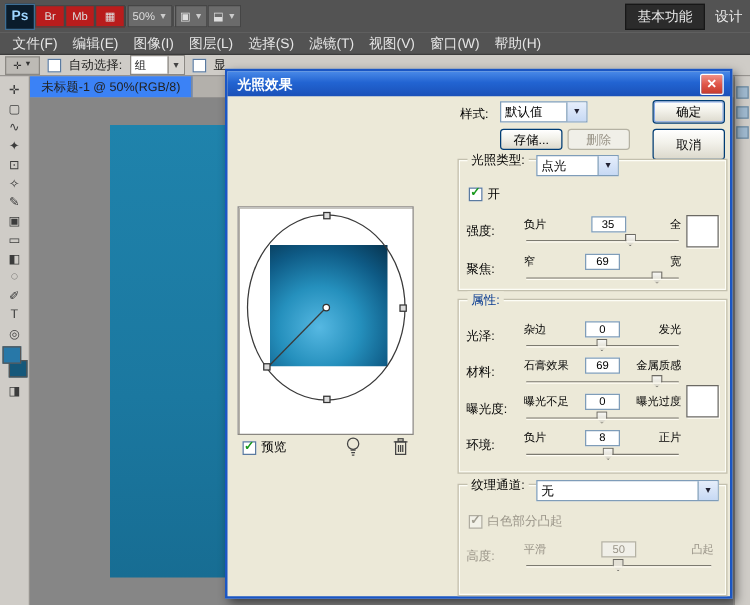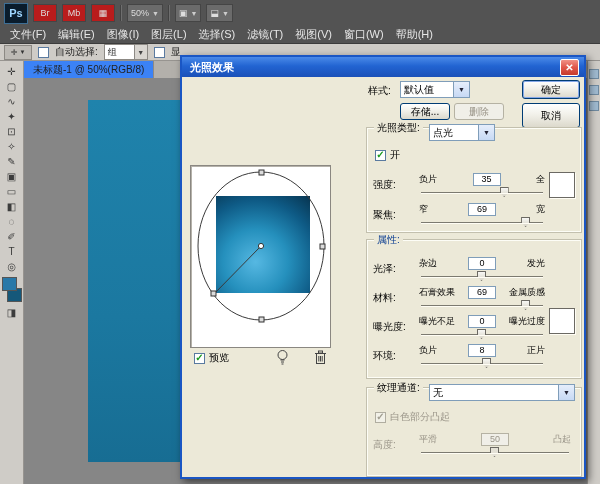--- a/index.html
+++ b/index.html
@@ -1,21 +1,21 @@
 <!DOCTYPE html>
 <html><head>
 <meta charset="utf-8">
 <style>
   html,body{margin:0;padding:0;}
   body{width:600px;height:484px;position:relative;overflow:hidden;
        font-family:"Liberation Sans",sans-serif;background:#868686;font-size:10px;}
 
   
   .topbar{position:absolute;top:0;left:0;width:600px;height:26px;background:#535353;
-          display:flex;align-items:center;gap:5px;padding-left:4px;box-sizing:border-box;}
+          display:flex;align-items:center;padding-left:4px;box-sizing:border-box;}
   .ps-logo{width:22px;height:19px;background:#0a1c2c;color:#9fd6ff;font-weight:bold;font-size:11px;
            display:flex;align-items:center;justify-content:center;border:1px solid #3d6e95;}
   .tb-icon{height:16px;min-width:18px;background:#b91c1c;border:1px solid #454545;color:#ddd;
            font-size:9px;display:flex;align-items:center;justify-content:center;padding:0 2px;}
   .tb-dd{height:16px;background:#6b6b6b;border:1px solid #454545;color:#ddd;font-size:9px;
          display:flex;align-items:center;gap:3px;padding:0 3px;}
   .tb-sep{width:1px;height:16px;background:#424242;border-right:1px solid #6e6e6e;}
   .tb-caret{font-size:7px;color:#ccc;}
   .tb-right{margin-left:auto;display:flex;align-items:center;gap:8px;padding-right:6px;}
   .ws-primary{background:#2b2b2b;border:1px solid #171717;color:#e8e8e8;font-size:11px;padding:2px 9px;}
@@ -138,20 +138,24 @@
     <span class="tb-caret">▼</span>
   </div>
   <div class="tb-sep"></div>
   <div class="tb-dd">
     <span>▣</span>
     <span class="tb-caret">▼</span>
   </div>
   <div class="tb-dd">
     <span>⬓</span>
     <span class="tb-caret">▼</span>
+  </div>
+  <div class="tb-right">
+    <div class="ws-primary">基本功能</div>
+    <div class="ws-secondary">设计</div>
   </div>
 </div>
 
 <div class="menubar">
     <span class="menu-item">文件(F)</span>
     <span class="menu-item">编辑(E)</span>
     <span class="menu-item">图像(I)</span>
     <span class="menu-item">图层(L)</span>
     <span class="menu-item">选择(S)</span>
     <span class="menu-item">滤镜(T)</span>

